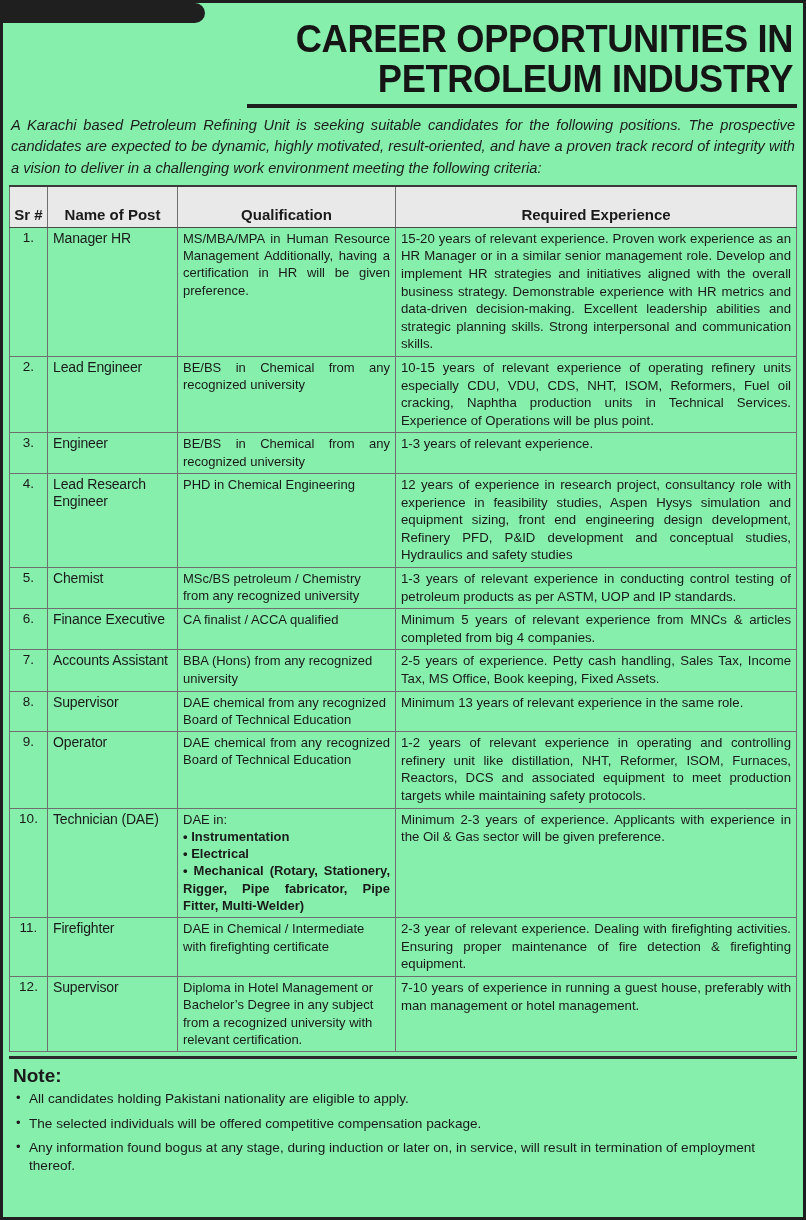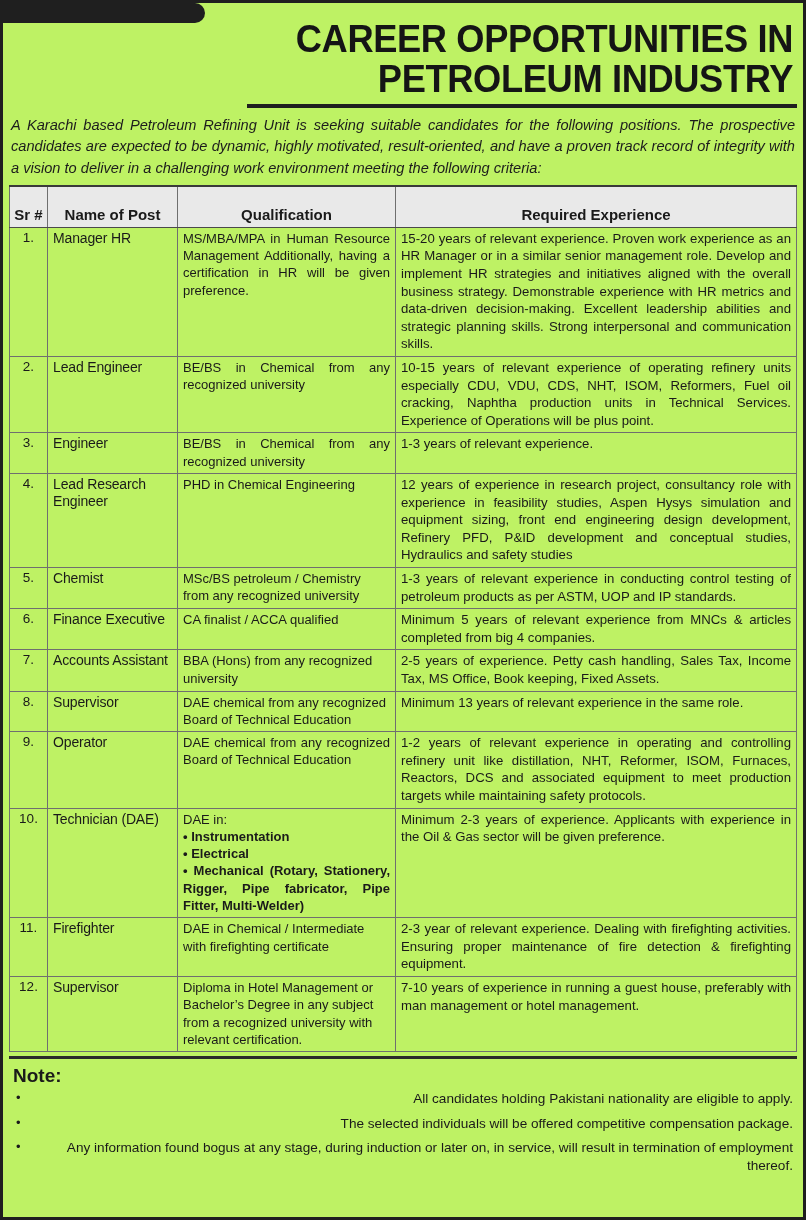--- a/index.html
+++ b/index.html
@@ -9,21 +9,21 @@
   }
   body {
     width: 806px; height: 1220px;
     font-family: "Liberation Sans", sans-serif;
     color: #1a1a1a;
     overflow: hidden;
   }
   .page {
     position: relative;
     width: 806px; height: 1220px;
-    background: #bef264;
+    background: #86efac;
     border: 3px solid #1f1f1f;
     padding: 0;
   }
   
   .corner-tab {
     position: absolute;
     top: 0px; left: -3px;
     width: 205px; height: 20px;
     background: #1f1f1f;
     border-top-right-radius: 14px;
@@ -141,21 +141,20 @@
   ul.notes {
     list-style: none;
     margin: 0; padding: 0;
   }
   ul.notes li {
     position: relative;
     padding-left: 16px;
     font-size: 13.6px;
     line-height: 18px;
     margin-bottom: 6.5px;
-    text-align: right;
   }
   ul.notes li::before {
     content: "\2022";
     position: absolute;
     left: 3px; top: -1px;
     font-size: 13px;
   }
 </style>
 </head>
 <body>

